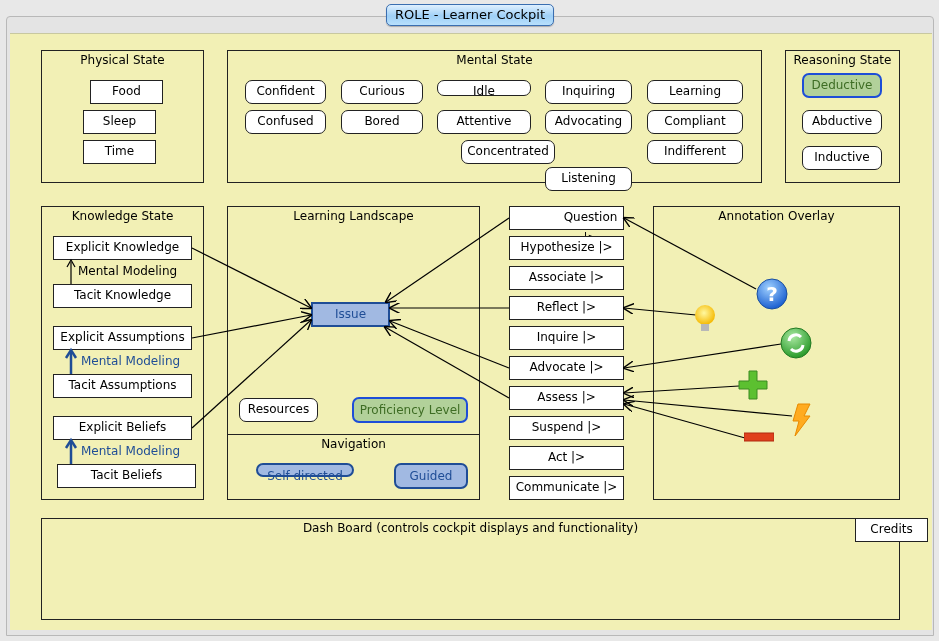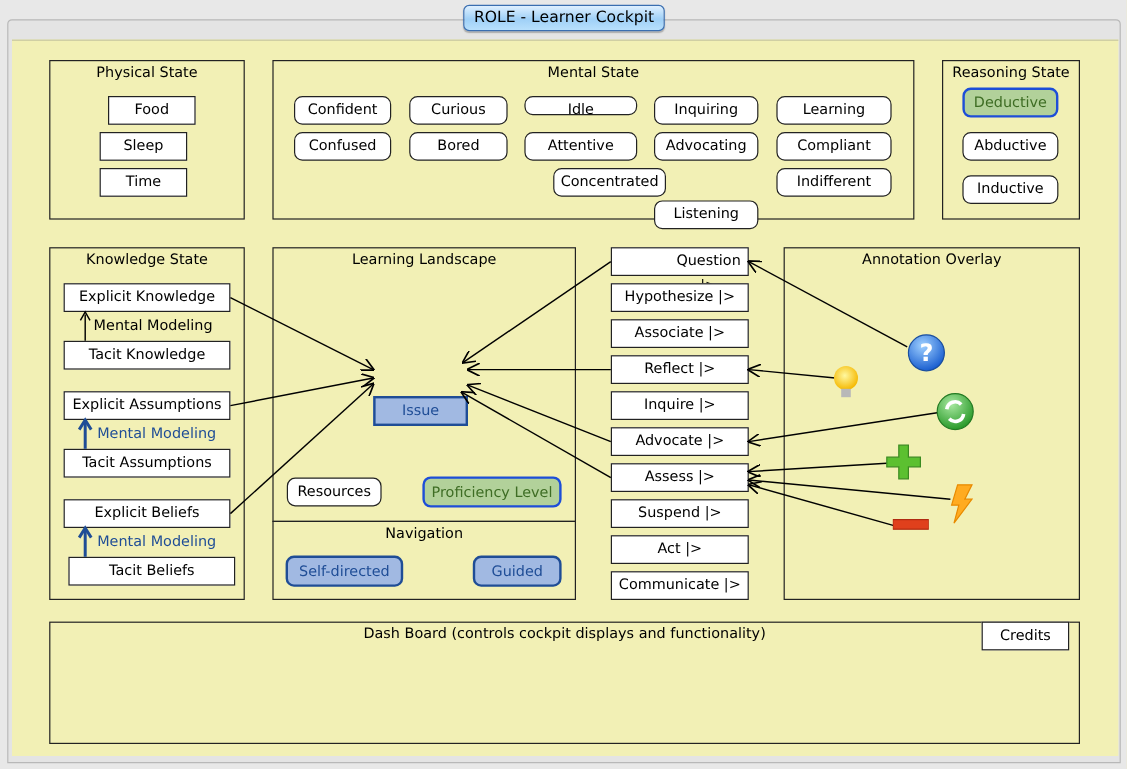--- a/index.html
+++ b/index.html
@@ -71,28 +71,28 @@
 <div class="box" style="left:53px;top:326px;width:139px;height:24px;line-height:21px;">Explicit Assumptions</div>
 <div class="mm blue-text" style="left:81px;top:354px;">Mental Modeling</div>
 <div class="box" style="left:53px;top:374px;width:139px;height:24px;line-height:21px;">Tacit Assumptions</div>
 <div class="box" style="left:53px;top:416px;width:139px;height:24px;line-height:21px;">Explicit Beliefs</div>
 <div class="mm blue-text" style="left:81px;top:444px;">Mental Modeling</div>
 <div class="box" style="left:57px;top:464px;width:139px;height:24px;line-height:21px;">Tacit Beliefs</div>
 
 <div class="panel" style="left:227px;top:206px;width:253px;height:229px;">
   <div class="ptitle">Learning Landscape</div>
 </div>
-<div class="box blue" style="left:311px;top:302px;width:79px;height:25px;line-height:21px;margin-top:28px;">Issue</div>
+<div class="box blue" style="left:311px;top:302px;width:79px;height:25px;line-height:21px;">Issue</div>
 <div class="box pill" style="left:239px;top:398px;width:79px;height:24px;line-height:21px;">Resources</div>
 <div class="box pill green" style="left:352px;top:397px;width:116px;height:26px;line-height:22px;">Proficiency Level</div>
 
 <div class="panel" style="left:227px;top:434px;width:253px;height:66px;">
   <div class="ptitle">Navigation</div>
 </div>
-<div class="box pill blue" style="left:238px;top:463px;width:98px;height:26px;line-height:22px;">Self-directed</div>
+<div class="box pill blue" style="left:256px;top:463px;width:98px;height:14px;line-height:22px;">Self-directed</div>
 <div class="box pill blue" style="left:394px;top:463px;width:74px;height:26px;line-height:22px;">Guided</div>
 
 <div class="box" style="left:509px;top:206px;width:115px;height:24px;line-height:21px;padding-left:48px;">Question |&gt;</div>
 <div class="box" style="left:509px;top:236px;width:115px;height:24px;line-height:21px;">Hypothesize |&gt;</div>
 <div class="box" style="left:509px;top:266px;width:115px;height:24px;line-height:21px;">Associate |&gt;</div>
 <div class="box" style="left:509px;top:296px;width:115px;height:24px;line-height:21px;">Reflect |&gt;</div>
 <div class="box" style="left:509px;top:326px;width:115px;height:24px;line-height:21px;">Inquire |&gt;</div>
 <div class="box" style="left:509px;top:356px;width:115px;height:24px;line-height:21px;">Advocate |&gt;</div>
 <div class="box" style="left:509px;top:386px;width:115px;height:24px;line-height:21px;">Assess |&gt;</div>
 <div class="box" style="left:509px;top:416px;width:115px;height:24px;line-height:21px;">Suspend |&gt;</div>
@@ -171,13 +171,13 @@
 <svg class="icon" style="left:790px;top:403px;" width="22" height="34" viewBox="0 0 22 34">
   <path d="M8,1 L20,1 L14,13 L20,13 L5,33 L9,18 L3,18 Z" fill="#ffab20" stroke="#e88a00"></path>
 </svg>
 <svg class="icon" style="left:744px;top:432px;" width="30" height="10" viewBox="0 0 30 10">
   <rect x="0" y="1" width="30" height="8" fill="#e0401c" stroke="#b02a10"></rect>
 </svg>
 
 <div class="panel" style="left:41px;top:518px;width:859px;height:102px;">
   <div class="ptitle" style="padding-right:0;">Dash Board (controls cockpit displays and functionality)</div>
 </div>
-<div class="box" style="left:818px;top:518px;width:73px;height:24px;line-height:21px;">Credits</div>
+<div class="box" style="left:855px;top:518px;width:73px;height:24px;line-height:21px;">Credits</div>
 
 </body></html>

